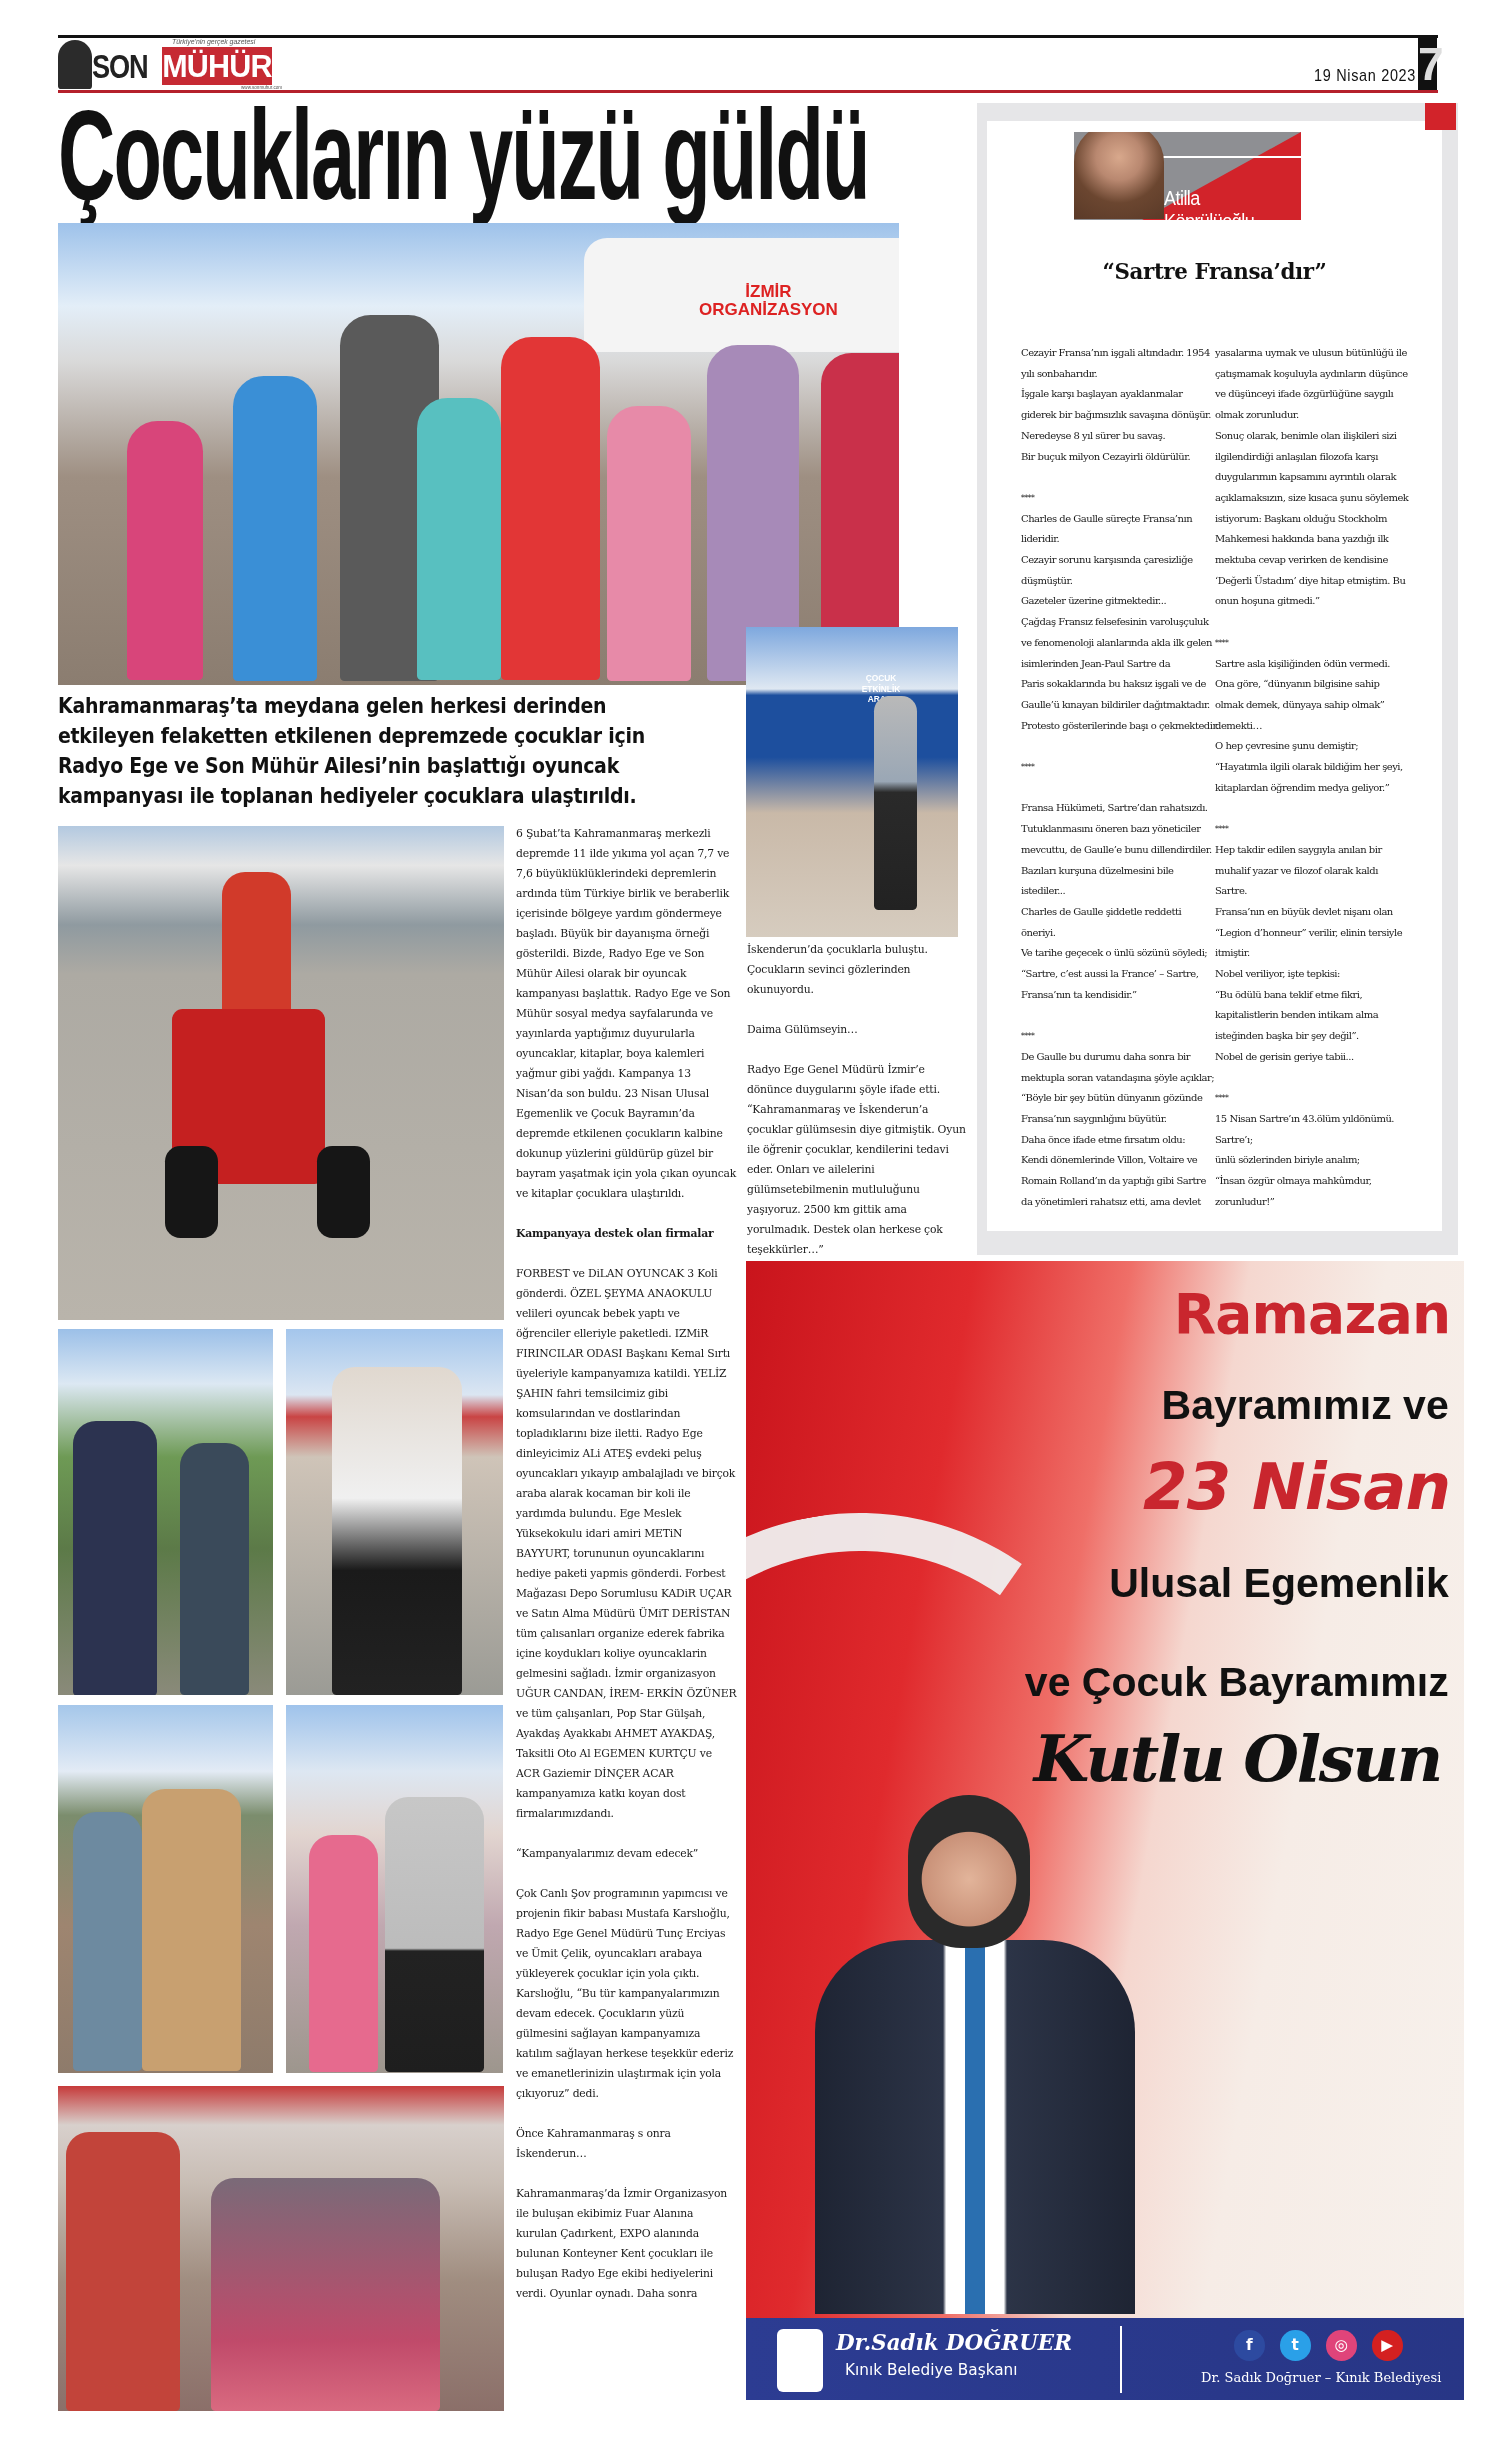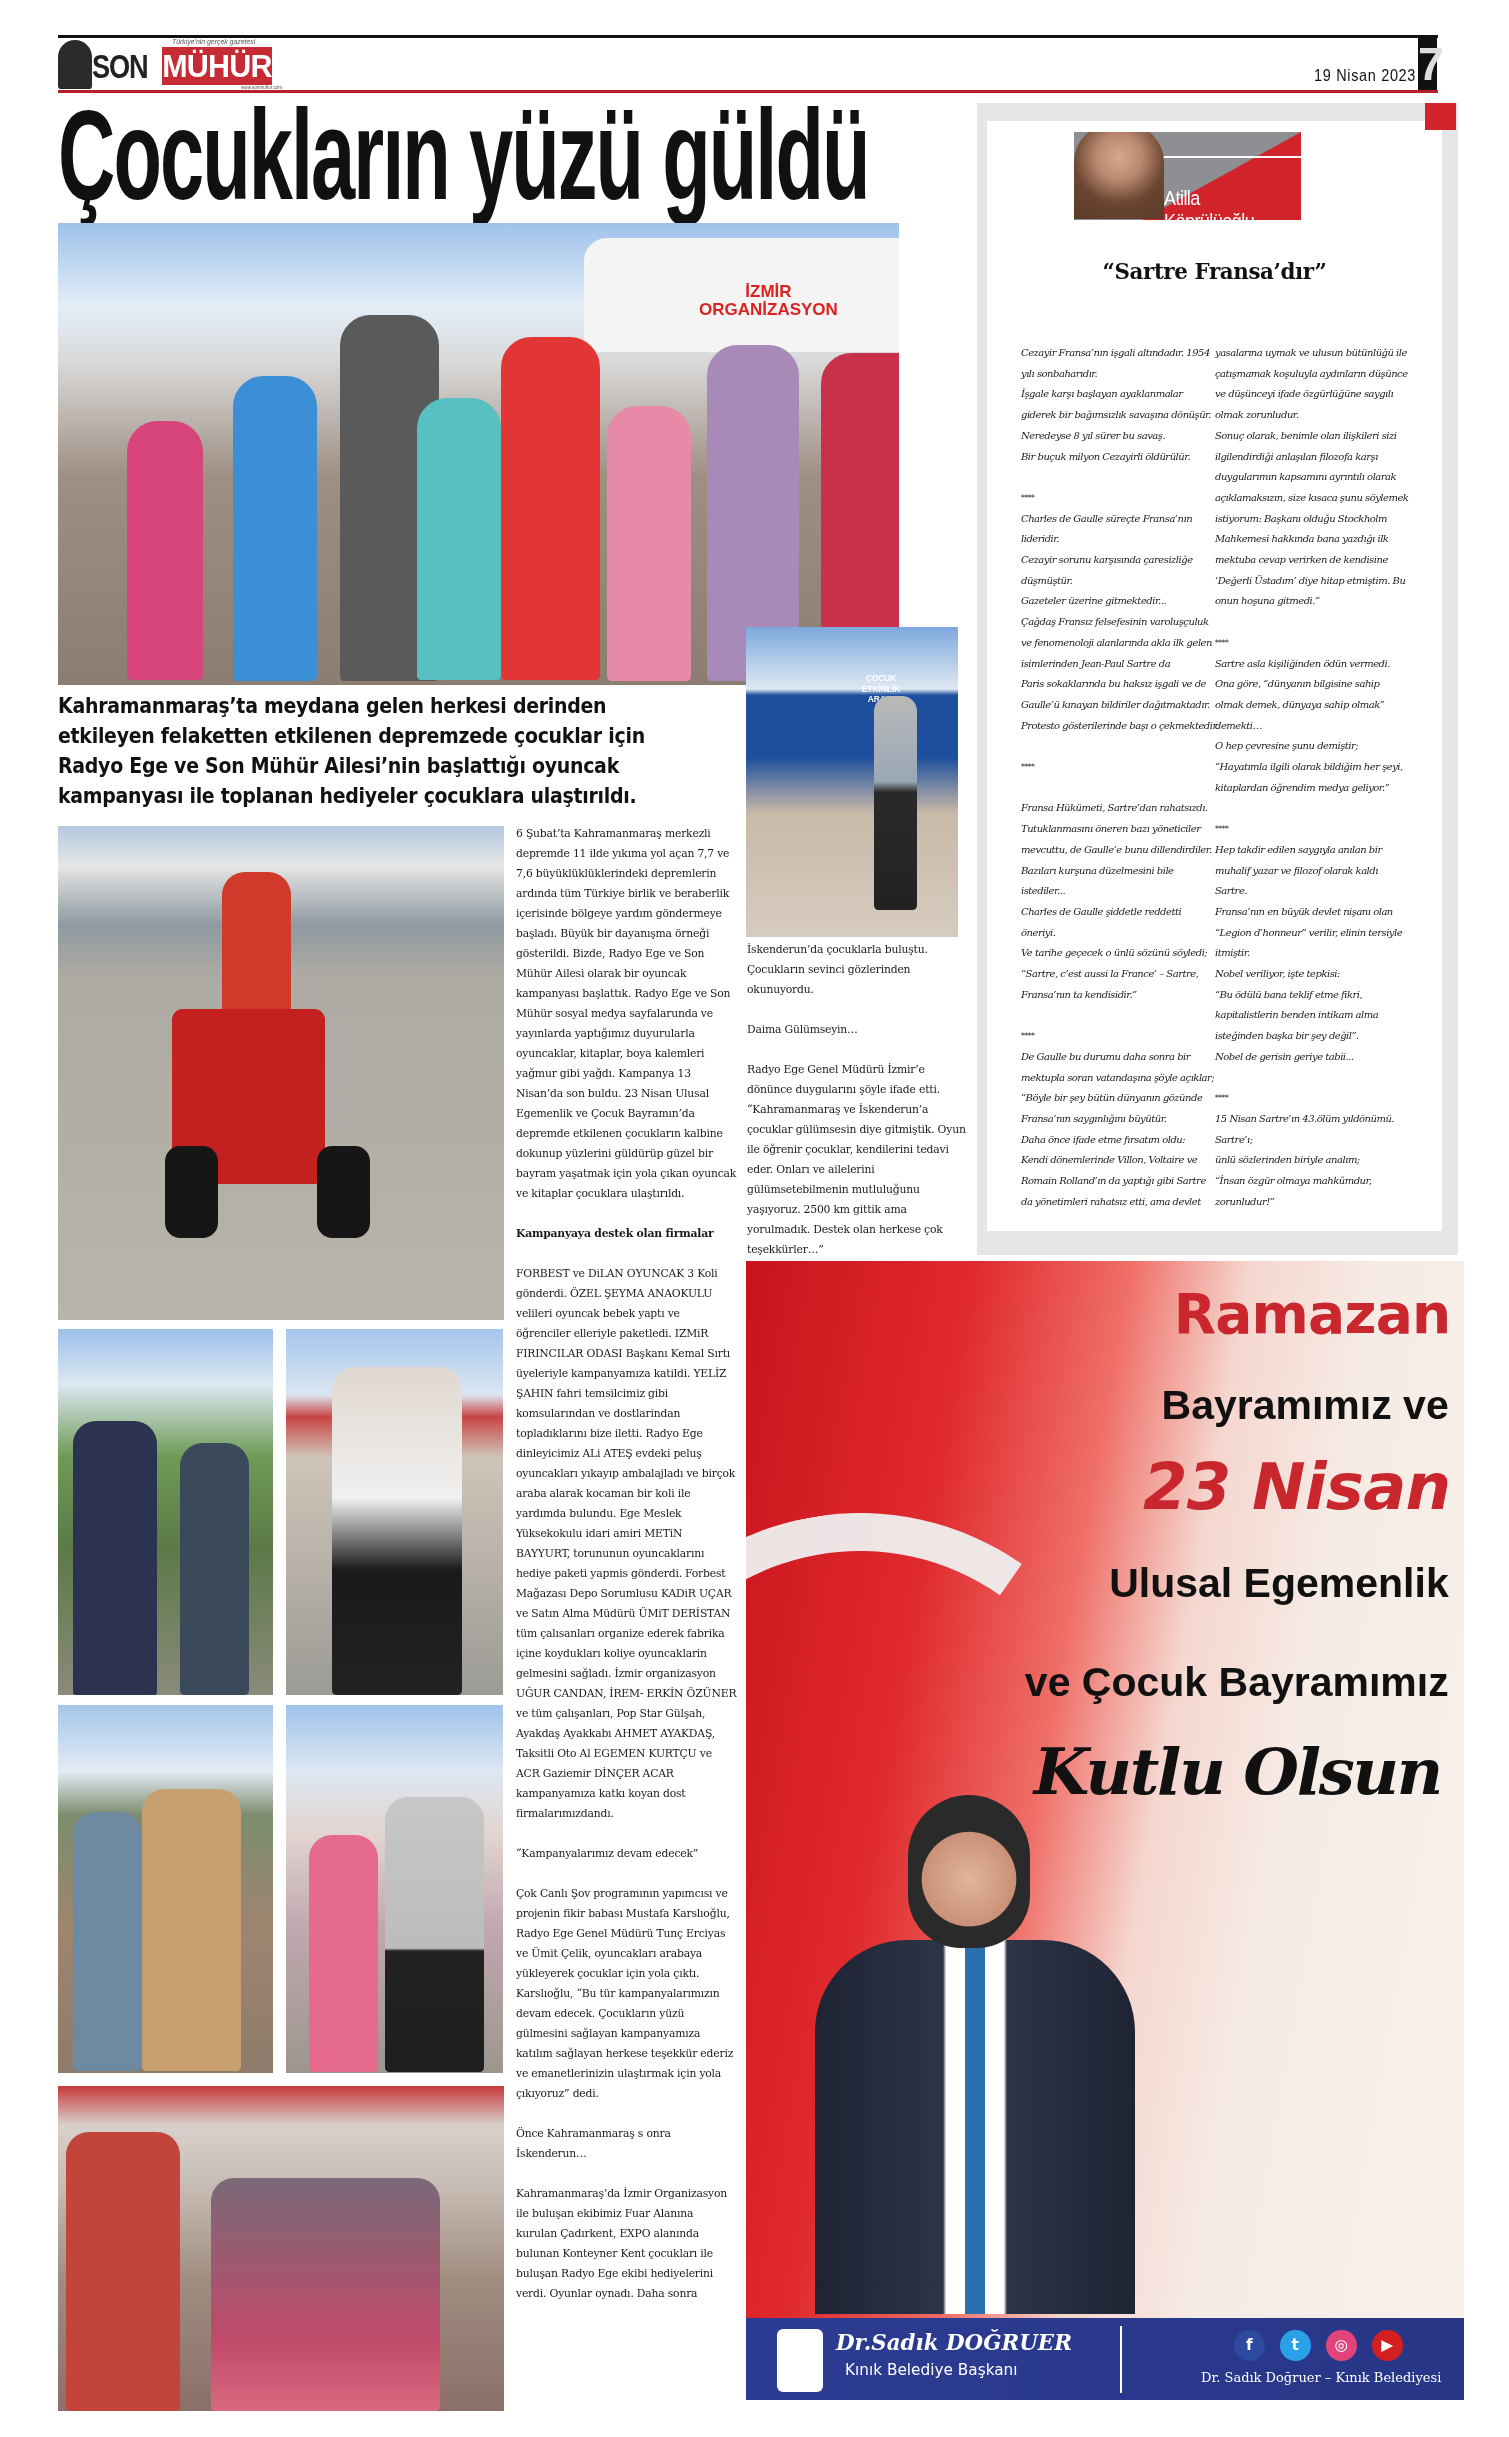--- a/index.html
+++ b/index.html
@@ -47,35 +47,35 @@
   #op-bg{left:977px;top:103px;width:481px;height:1152px;background:#e6e6e8;}
   #op-inner{left:987px;top:121px;width:455px;height:1110px;background:#fff;}
   #op-redtab{left:1425px;top:103px;width:30.5px;height:27px;background:#d2232a;}
   #op-right-strip{left:1443px;top:130px;width:15.3px;height:1122px;background:#e6e6e8;}
   #author-box{left:1074px;top:132px;width:227px;height:88px;background:#8e8f93;overflow:hidden;}
   #author-box .tri{position:absolute;left:0;top:0;width:227px;height:88px;background:#d2232a;clip-path:polygon(100% 0,100% 100%,30% 100%);}
   #author-box .line{position:absolute;left:84px;top:24px;width:143px;height:1.5px;background:#fff;}
   #author-box .face{position:absolute;left:0;top:-7.6px;width:90px;height:95px;background:radial-gradient(circle at 50% 35%,#d8a88c 0%,#b98870 30%,#6b4630 60%,#5a3a28 100%);border-radius:38px 38px 0 0;}
   #author-name{position:absolute;left:90px;top:55px;color:#fff;font-family:"Liberation Sans",sans-serif;font-size:20px;letter-spacing:-0.6px;transform:scaleX(0.9);transform-origin:left;}
   #op-title{left:987px;top:259px;width:455px;text-align:center;font-family:"DejaVu Serif",serif;font-weight:bold;font-size:21.4px;letter-spacing:-0.4px;}
-  .opcol{font-family:"DejaVu Serif",serif;font-size:10px;line-height:20.7px;color:#1a1a1a;letter-spacing:-0.5px;white-space:nowrap;font-style:italic;}
+  .opcol{font-family:"DejaVu Serif",serif;font-size:10px;line-height:20.7px;color:#1a1a1a;letter-spacing:-0.5px;white-space:nowrap;}
   .opcol p{margin:0;}
   .opcol .gap{height:20.7px;}
   .opcol .stars{font-size:7.6px;}
   #op-left{left:1021px;top:343px;width:187px;}
   #op-right{left:1215px;top:343px;width:214px;}
   
   #ad{left:746px;top:1261px;width:718px;height:1139px;background:linear-gradient(100deg,#c9141c 0%,#e02a2d 25%,#ef6f68 42%,#f5d7cf 55%,#f6ece6 70%,#f7f1ec 100%);overflow:hidden;}
   #ad .crescent{position:absolute;left:-168px;top:252px;width:488px;height:488px;border-radius:50%;border:38px solid rgba(240,240,240,0.95);border-right-color:transparent;border-bottom-color:transparent;transform:rotate(-10deg);}
   #ad .l1{position:absolute;right:13.7px;top:21.4px;color:#c9262e;font-family:"DejaVu Sans",sans-serif;font-weight:bold;font-size:55px;letter-spacing:-0.8px;}
   #ad .l2{position:absolute;right:15.3px;top:121px;color:#111;font-family:"Liberation Sans",sans-serif;font-weight:bold;font-size:41px;}
   #ad .l3{position:absolute;right:13.7px;top:189px;color:#c9262e;font-family:"DejaVu Sans",sans-serif;font-weight:bold;font-size:64px;letter-spacing:-0.8px;font-style:italic;}
   #ad .l4{position:absolute;right:15.3px;top:299px;color:#111;font-family:"Liberation Sans",sans-serif;font-weight:bold;font-size:41px;}
   #ad .l5{position:absolute;right:15.3px;top:398px;color:#111;font-family:"Liberation Sans",sans-serif;font-weight:bold;font-size:41px;}
-  #ad .l6{position:absolute;right:23px;top:473px;color:#111;font-family:"DejaVu Serif",serif;font-weight:bold;font-style:italic;font-size:64px;letter-spacing:-2.3px;}
+  #ad .l6{position:absolute;right:23px;top:460px;color:#111;font-family:"DejaVu Serif",serif;font-weight:bold;font-style:italic;font-size:64px;letter-spacing:-2.3px;}
   #ad .mayor{position:absolute;left:69px;top:534px;width:320px;height:519px;}
   #ad .mayor .head{position:absolute;left:93px;top:0;width:122px;height:153px;background:radial-gradient(circle at 50% 55%,#e2b49a 0%,#c99178 45%,#2a2a2a 46%,#2a2a2a 100%);border-radius:61px 61px 53px 53px;}
   #ad .mayor .suit{position:absolute;left:0;top:145px;width:320px;height:374px;background:linear-gradient(90deg,#1e2433 0%,#2c3447 40%,#ffffff 41%,#ffffff 47%,#2a6fb0 47%,#2a6fb0 53%,#ffffff 53%,#ffffff 59%,#2c3447 60%,#1e2433 100%);border-radius:92px 92px 0 0;}
   #ad-footer{position:absolute;left:0;bottom:0;width:828px;height:82px;background:linear-gradient(90deg,#2c3c92,#273584);}
   #ad-footer .emblem{position:absolute;left:30.5px;top:10.7px;width:46px;height:63px;background:#fff;border-radius:6.1px;}
   #ad-footer .name{position:absolute;left:90px;top:12.2px;color:#fff;font-family:"DejaVu Serif",serif;font-weight:bold;font-style:italic;font-size:21.4px;}
   #ad-footer .role{position:absolute;left:99px;top:43px;color:#fff;font-family:"DejaVu Sans",sans-serif;font-size:15.3px;}
   #ad-footer .divider{position:absolute;left:374px;top:7.6px;width:1.5px;height:67px;background:#fff;}
   #ad-footer .soc{position:absolute;top:12.2px;width:30.5px;height:30.5px;border-radius:50%;color:#fff;font-family:"DejaVu Sans",sans-serif;font-weight:bold;font-size:15.3px;line-height:30.5px;text-align:center;}
   #ad-footer .handle{position:absolute;left:447px;top:52px;color:#fff;font-family:"DejaVu Serif",serif;font-size:13px;margin-left:8px;}

